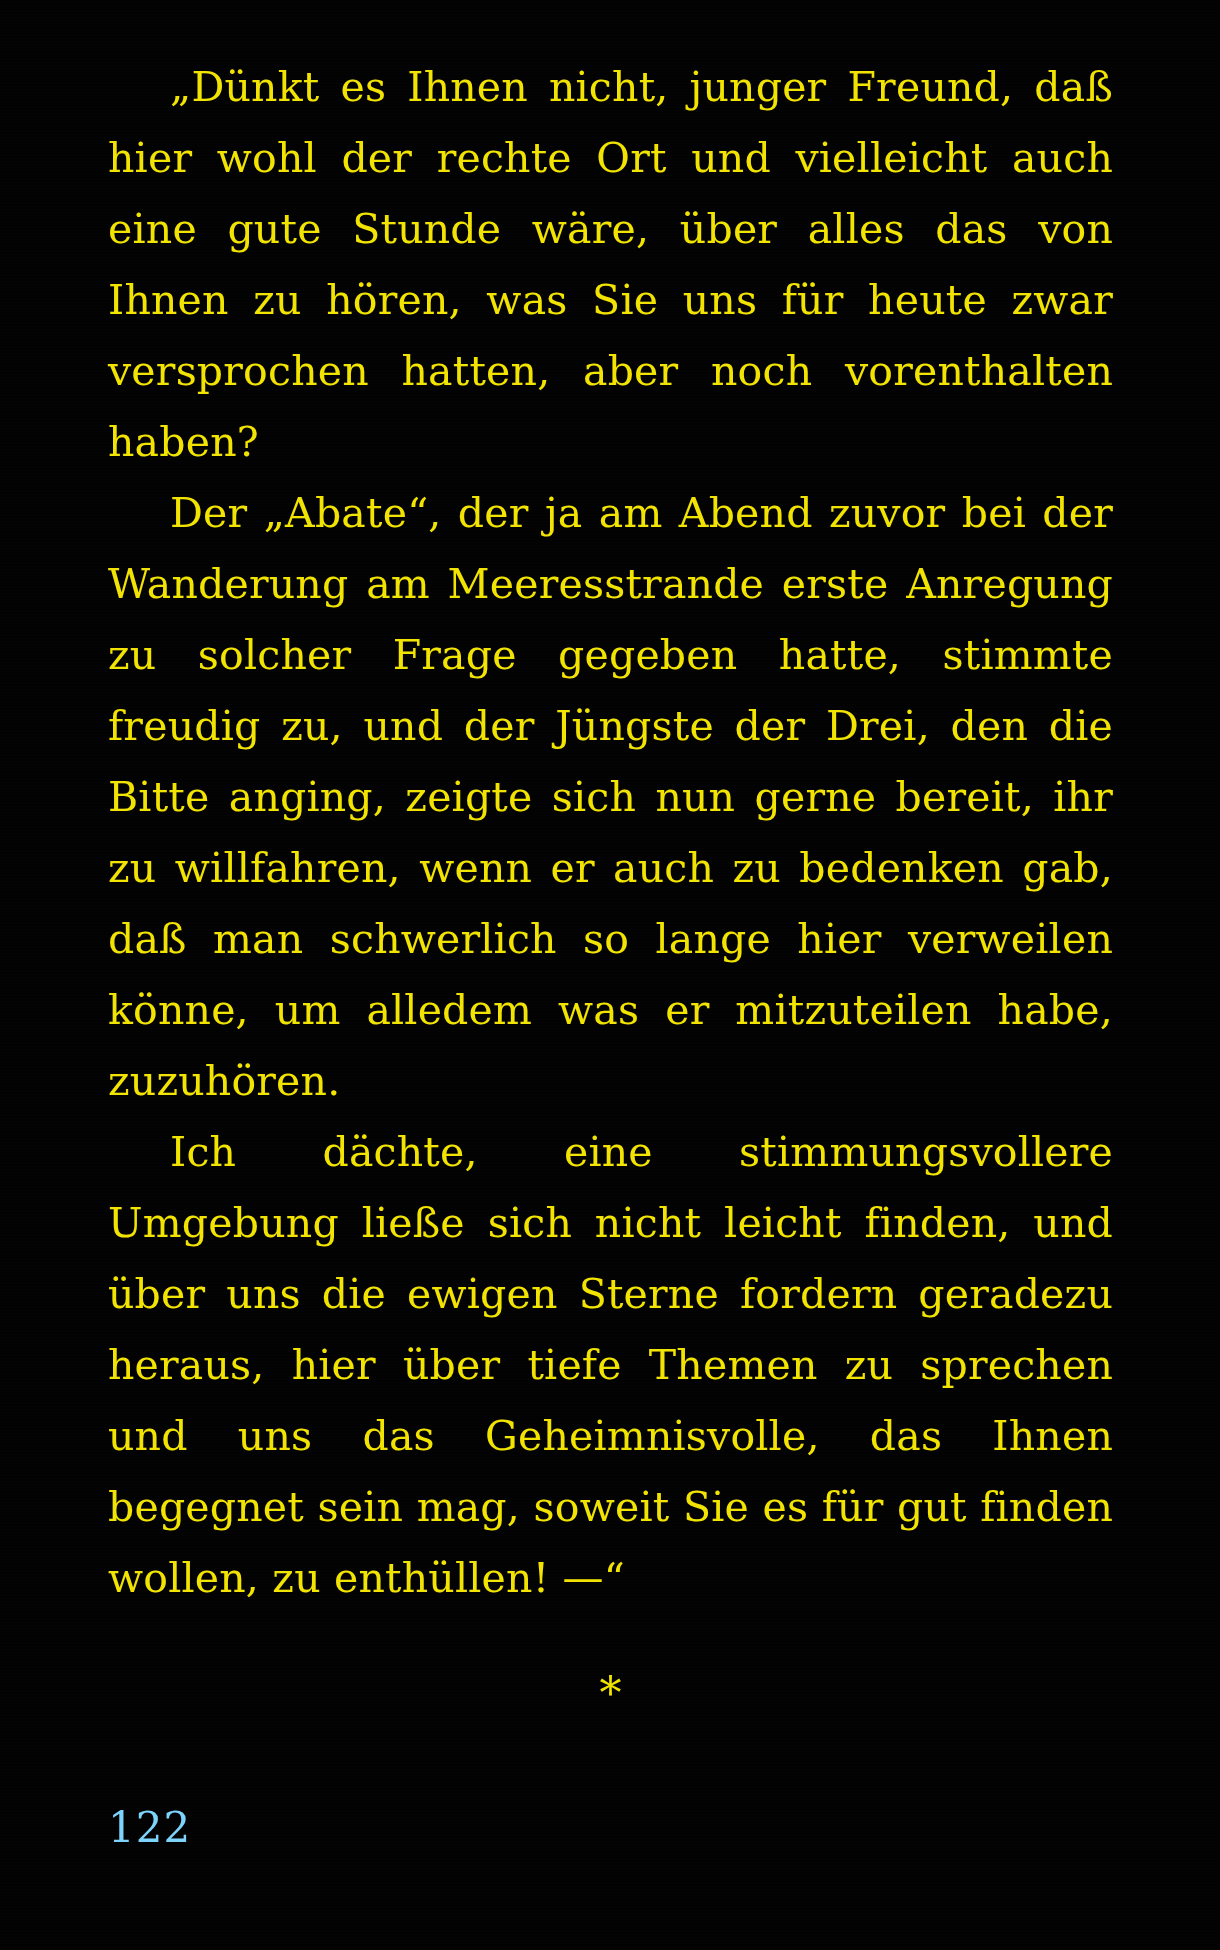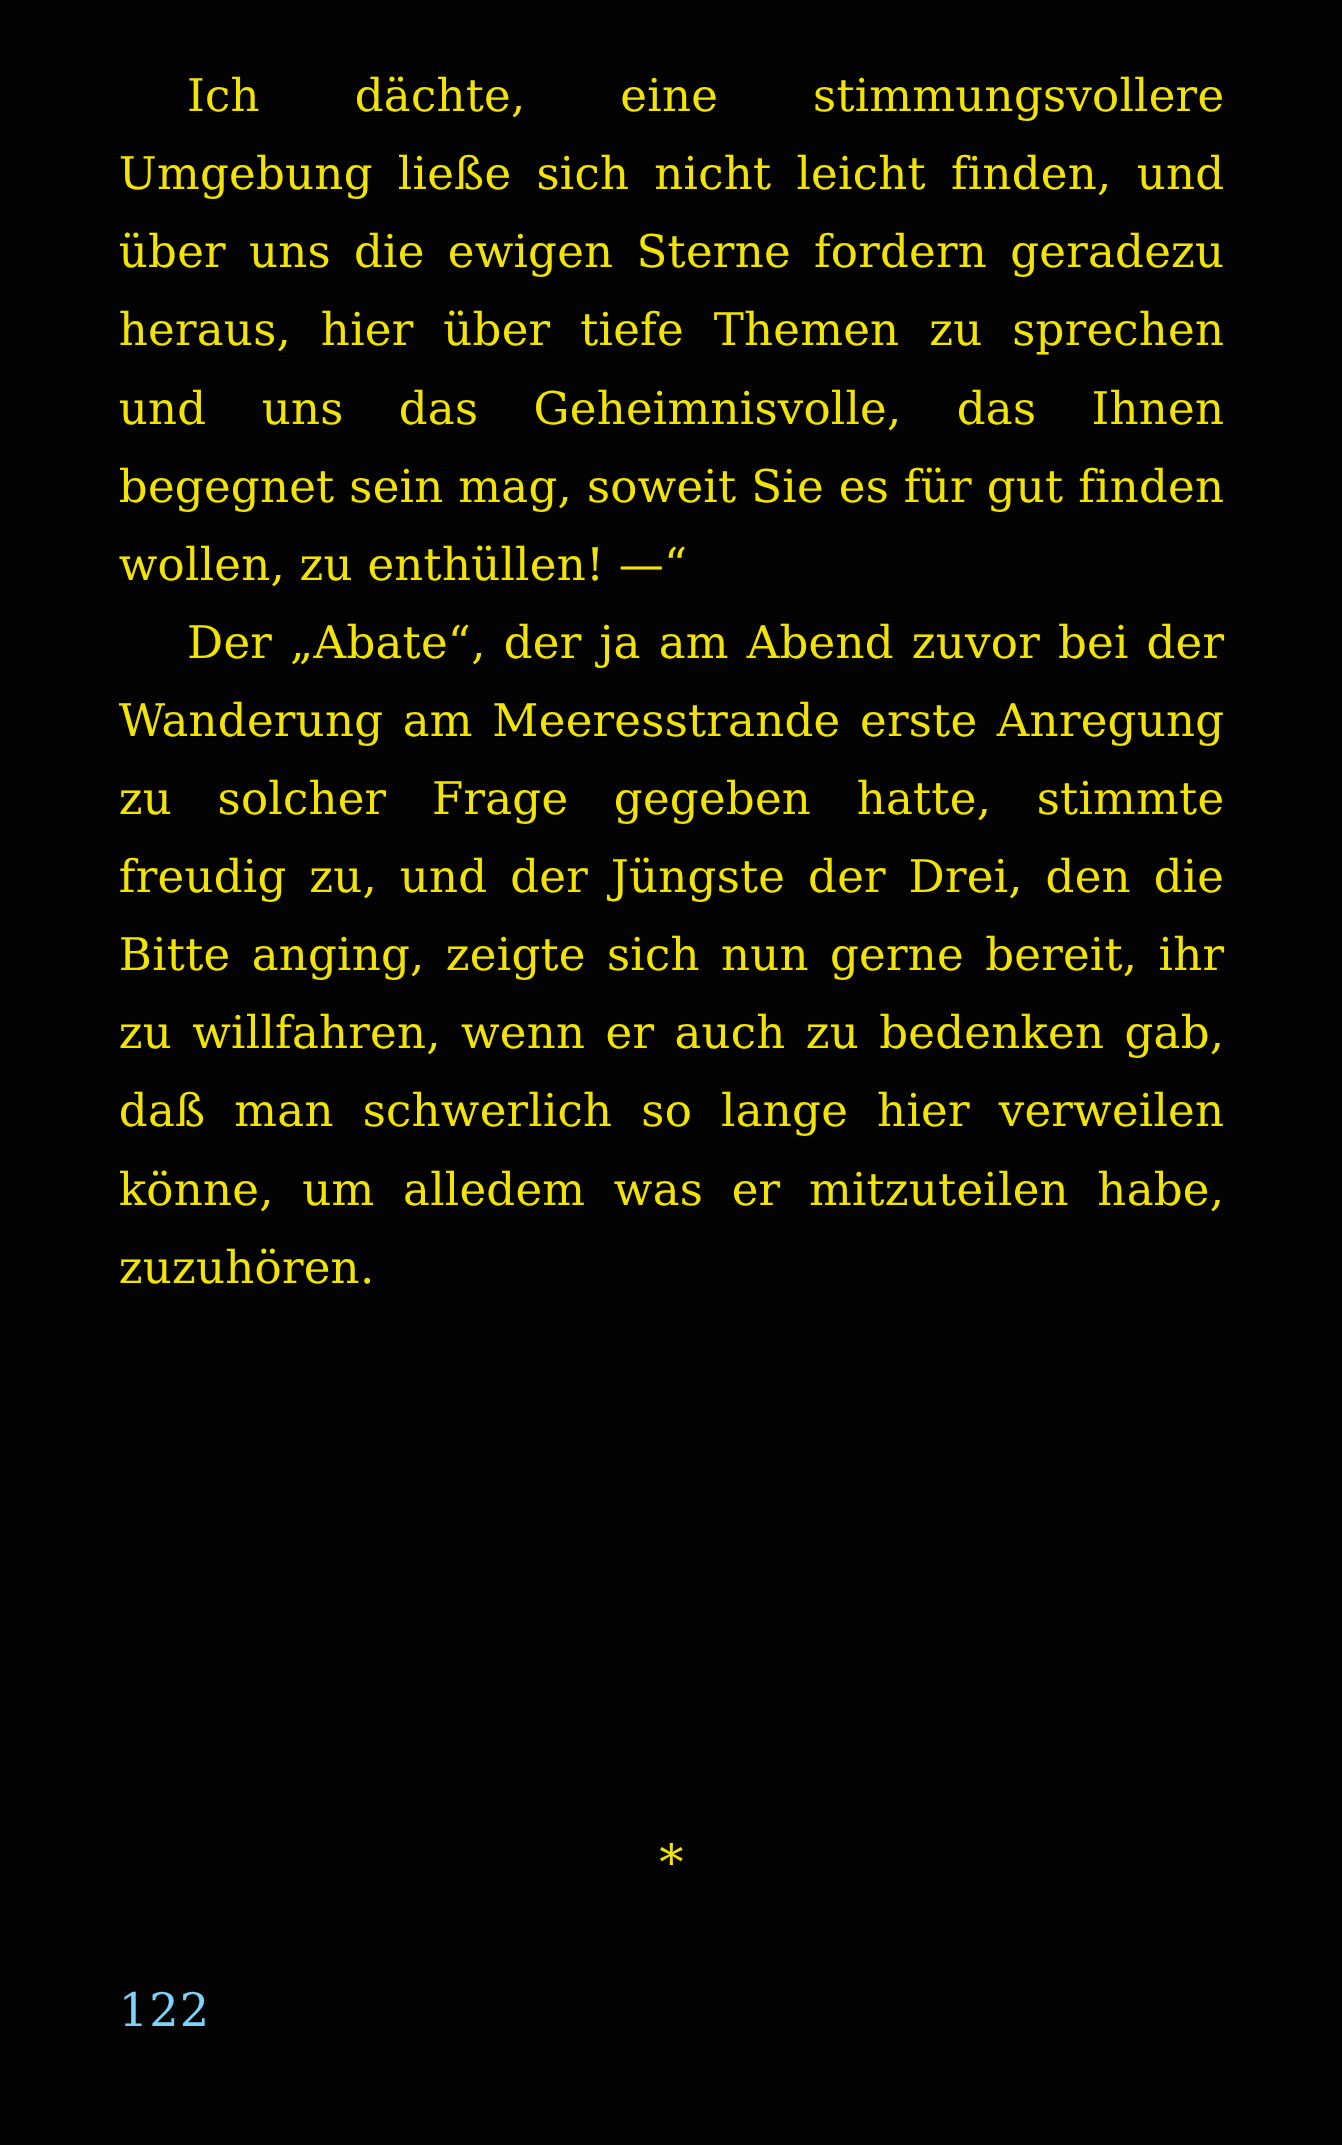--- a/index.html
+++ b/index.html
@@ -79,21 +79,22 @@
       );
     opacity: 0.6;
   }
 </style>
 </head>
 <body>
 
 <div class="page">
 
   <div class="text-block">
+    <p class="para">„Dünkt es Ihnen nicht, junger Freund, daß hier wohl der rechte Ort und vielleicht auch eine gute Stunde wäre, über alles das von Ihnen zu hören, was Sie uns für heute zwar versprochen hatten, aber noch vorenthalten haben?</p>
+    <p class="para">Der „Abate“, der ja am Abend zuvor bei der Wanderung am Meeresstrande erste Anregung zu solcher Frage gegeben hatte, stimmte freudig zu, und der Jüngste der Drei, den die Bitte anging, zeigte sich nun gerne bereit, ihr zu willfahren, wenn er auch zu bedenken gab, daß man schwerlich so lange hier verweilen könne, um alledem was er mitzuteilen habe, zuzuhören.</p>
     <p class="para">Ich dächte, eine stimmungsvollere Umgebung ließe sich nicht leicht finden, und über uns die ewigen Sterne fordern geradezu heraus, hier über tiefe Themen zu sprechen und uns das Geheimnisvolle, das Ihnen begegnet sein mag, soweit Sie es für gut finden wollen, zu enthüllen! —“</p>
-    <p class="para">Der „Abate“, der ja am Abend zuvor bei der Wanderung am Meeresstrande erste Anregung zu solcher Frage gegeben hatte, stimmte freudig zu, und der Jüngste der Drei, den die Bitte anging, zeigte sich nun gerne bereit, ihr zu willfahren, wenn er auch zu bedenken gab, daß man schwerlich so lange hier verweilen könne, um alledem was er mitzuteilen habe, zuzuhören.</p>
 
     <div class="asterisk">*</div>
     <div class="folio">122</div>
   </div>
 
   <div class="grain"></div>
 </div>
 
 </body></html>

